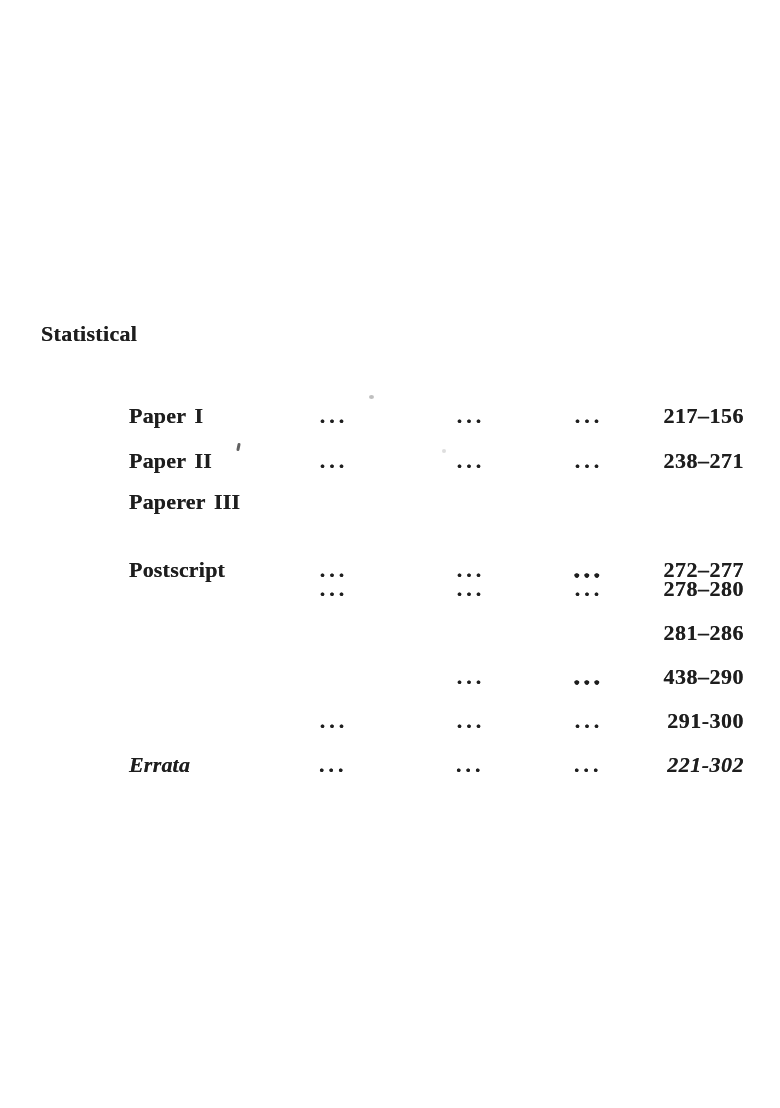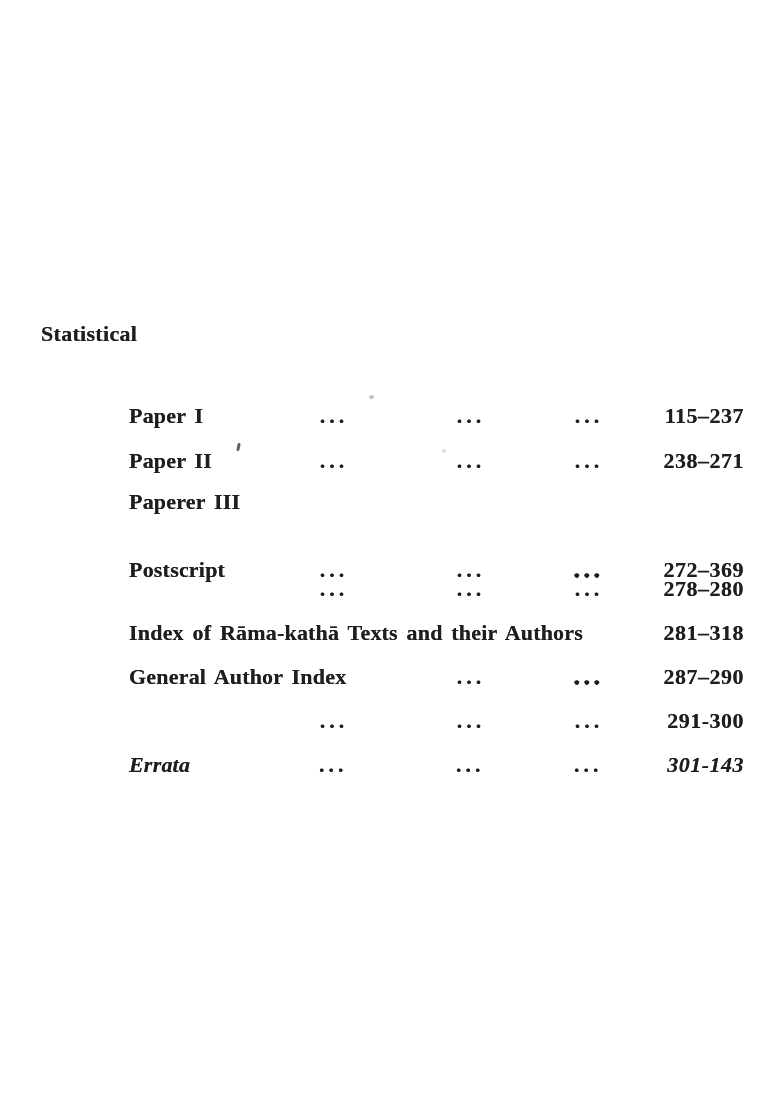--- a/index.html
+++ b/index.html
@@ -79,74 +79,72 @@
 
   <div class="heading" id="heading-appendices">Statistical</div>
 
 
   <div id="rows">
       <div class="row" style="top: 402px;">
     <span class="label">Paper I</span>
     <span class="dots c1">...</span>
     <span class="dots c2">...</span>
     <span class="dots c3">...</span>
-    <span class="pages">115–237</span>
+    <span class="pages">217–156</span>
   </div>
       <div class="row" style="top: 447px;">
     <span class="label">Paper II</span>
     <span class="dots c1">...</span>
     <span class="dots c2">...</span>
     <span class="dots c3">...</span>
     <span class="pages">238–271</span>
   </div>
       <div class="row" style="top: 488px;">
     <span class="label">Paperer III</span>
     <span class="dots c1"></span>
     <span class="dots c2"></span>
     <span class="dots c3"></span>
     <span class="pages"></span>
   </div>
       <div class="row heavy-d3" style="top: 556px;">
     <span class="label">Postscript</span>
     <span class="dots c1">...</span>
     <span class="dots c2">...</span>
     <span class="dots c3">...</span>
-    <span class="pages">272–369</span>
+    <span class="pages">272–277</span>
   </div>
       <div class="row" style="top: 575px;">
     <span class="dots c1">...</span>
     <span class="dots c2">...</span>
     <span class="dots c3">...</span>
     <span class="pages">278–280</span>
   </div>
       <div class="row" style="top: 619px;">
-    <span class="label">Index of Rāma-kathā Texts and their Authors</span>
     <span class="dots c1"></span>
     <span class="dots c2"></span>
     <span class="dots c3"></span>
-    <span class="pages">281–318</span>
+    <span class="pages">281–286</span>
   </div>
       <div class="row heavy-d3" style="top: 663px;">
-    <span class="label">General Author Index</span>
     <span class="dots c1"></span>
     <span class="dots c2">...</span>
     <span class="dots c3">...</span>
-    <span class="pages">287–290</span>
+    <span class="pages">438–290</span>
   </div>
       <div class="row" style="top: 707px;">
     <span class="dots c1">...</span>
     <span class="dots c2">...</span>
     <span class="dots c3">...</span>
     <span class="pages">291-300</span>
   </div>
       <div class="row" style="top: 751px; font-style: italic;">
     <span class="label">Errata</span>
     <span class="dots c1">...</span>
     <span class="dots c2">...</span>
     <span class="dots c3">...</span>
-    <span class="pages">301-143</span>
+    <span class="pages">221-302</span>
   </div>
     </div>
 
   <span class="speck" id="speck-1"></span>
   <span class="speck" id="speck-2"></span>
   <span class="speck" id="speck-3"></span>
 </div>
 
 </body></html>

